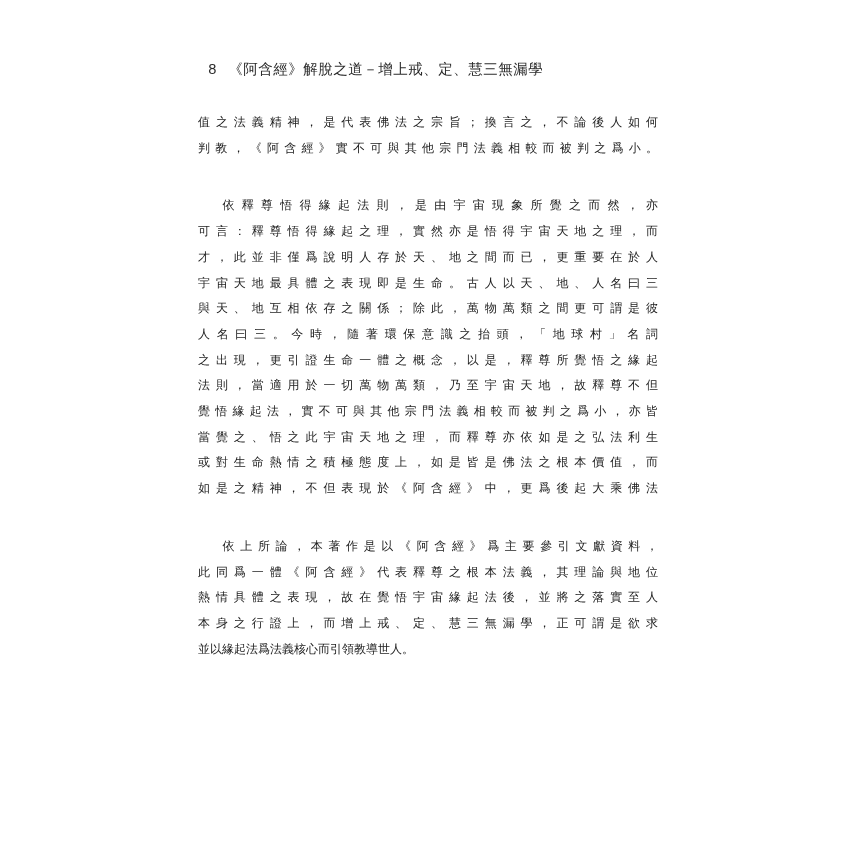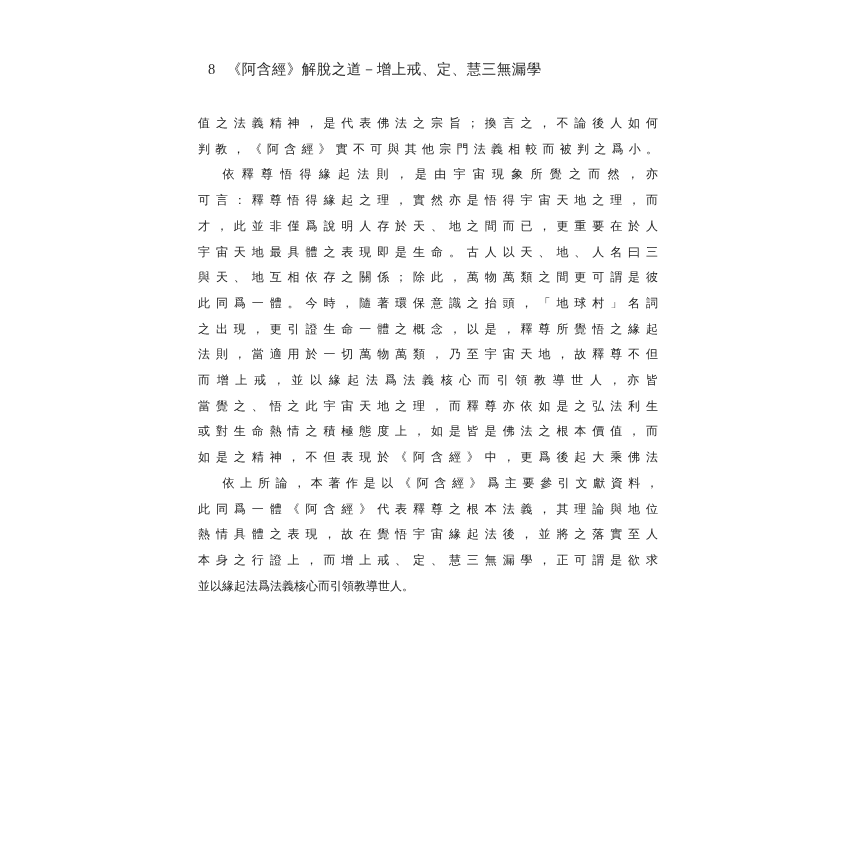--- a/index.html
+++ b/index.html
@@ -11,21 +11,21 @@
     margin: 0;
     padding: 0;
     background: var(--paper);
   }
   .page {
     position: relative;
     width: 828px;
     height: 850px;
     background: var(--paper);
     overflow: hidden;
-    font-family: Liberation Serif, serif;
+    font-family: Liberation Mono, monospace;
   }
   .running-header {
     position: absolute;
     left: 208px;
     top: 60px;
     font-size: 14.5px;
     letter-spacing: 0.5px;
     color: var(--header-ink);
     white-space: nowrap;
   }
@@ -35,20 +35,21 @@
   .body-text {
     position: absolute;
     left: 198px;
     top: 111px;
     width: 460px;
     font-size: 12px;
     line-height: 25.7px;
     color: var(--ink);
   }
   .paragraph + .paragraph {
+    margin-top: 32px;
   }
   .line {
     text-align: justify;
     text-align-last: justify;
     text-justify: inter-character;
     white-space: normal;
   }
   .line.indent {
     text-indent: 2.05em;
   }
@@ -67,24 +68,24 @@
       <div class="paragraph">
         <div class="line">值之法義精神，是代表佛法之宗旨；換言之，不論後人如何</div>
         <div class="line">判教，《阿含經》實不可與其他宗門法義相較而被判之爲小。</div>
       </div>
       <div class="paragraph">
         <div class="line indent">依釋尊悟得緣起法則，是由宇宙現象所覺之而然，亦</div>
         <div class="line">可言：釋尊悟得緣起之理，實然亦是悟得宇宙天地之理，而</div>
         <div class="line">才，此並非僅爲說明人存於天、地之間而已，更重要在於人</div>
         <div class="line">宇宙天地最具體之表現即是生命。古人以天、地、人名曰三</div>
         <div class="line">與天、地互相依存之關係；除此，萬物萬類之間更可謂是彼</div>
-        <div class="line">此同爲一體。今時，隨著環保意識之抬頭，「地球村」名詞</div>
+        <div class="line">人名曰三。今時，隨著環保意識之抬頭，「地球村」名詞</div>
         <div class="line">之出現，更引證生命一體之概念，以是，釋尊所覺悟之緣起</div>
         <div class="line">法則，當適用於一切萬物萬類，乃至宇宙天地，故釋尊不但</div>
-        <div class="line">而增上戒，並以緣起法爲法義核心而引領教導世人，亦皆</div>
+        <div class="line">覺悟緣起法，實不可與其他宗門法義相較而被判之爲小，亦皆</div>
         <div class="line">當覺之、悟之此宇宙天地之理，而釋尊亦依如是之弘法利生</div>
         <div class="line">或對生命熱情之積極態度上，如是皆是佛法之根本價值，而</div>
         <div class="line">如是之精神，不但表現於《阿含經》中，更爲後起大乘佛法</div>
       </div>
       <div class="paragraph">
         <div class="line indent">依上所論，本著作是以《阿含經》爲主要參引文獻資料，</div>
         <div class="line">此同爲一體《阿含經》代表釋尊之根本法義，其理論與地位</div>
         <div class="line">熱情具體之表現，故在覺悟宇宙緣起法後，並將之落實至人</div>
         <div class="line">本身之行證上，而增上戒、定、慧三無漏學，正可謂是欲求</div>
         <div class="line short">並以緣起法爲法義核心而引領教導世人。</div>

